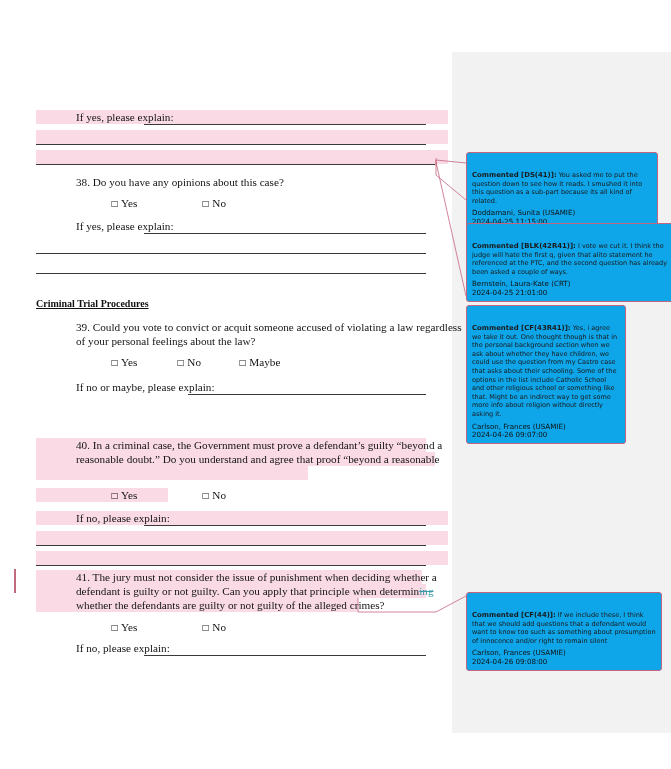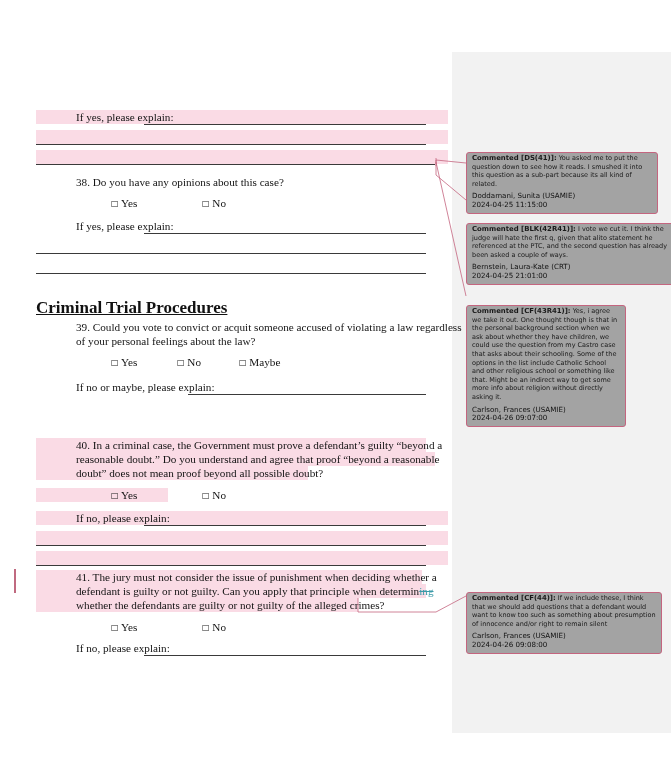--- a/index.html
+++ b/index.html
@@ -51,21 +51,21 @@
     background: #fadbe5;
   }
   .rule {
     position: absolute;
     height: 0;
     border-bottom: 1.1px solid #3a3a3a;
   }
   .section-head {
     position: absolute;
     font-family: "Liberation Serif", serif;
-    font-size: 17px;
+    font-size: 10px;
     font-weight: bold;
     color: #111;
     text-decoration: underline;
     white-space: nowrap;
   }
   .box {
     font-family: "DejaVu Sans", sans-serif;
     font-size: 8px;
     vertical-align: 1px;
   }
@@ -76,24 +76,24 @@
   .changebar {
     position: absolute;
     width: 2px;
     background: #c06a80;
   }
 
   
   .comment {
     position: absolute;
     box-sizing: border-box;
-    background: #a3a3a3;
+    background: #0ea5e9;
     border: 1px solid #c4657f;
     border-radius: 3px;
-    padding: 1px 5px 3px 5px;
+    padding: 18px 5px 3px 5px;
     font-family: "DejaVu Sans", sans-serif;
     font-size: 6.6px;
     line-height: 8.6px;
     color: #1a1a1a;
   }
   .comment .ctag {
     font-weight: bold;
     font-size: 6.9px;
   }
   .comment .cbody {
@@ -166,21 +166,20 @@
 
     <div class="doc-text" style="left:36px; top:380px;">If no or maybe, please explain:</div>
     <div class="rule" style="left:188px; top:394px; width:238px;"></div>
 
     <div class="hl-block" style="left:36px; top:438px; width:390px; height:14px;"></div>
     <div class="hl-block" style="left:36px; top:452px; width:399px; height:14px;"></div>
     <div class="hl-block" style="left:36px; top:466px; width:272px; height:14px;"></div>
 
     <div class="doc-text" style="left:36px; top:438px;">40. In a criminal case, the Government must prove a defendant’s guilty “beyond a</div>
     <div class="doc-text" style="left:36px; top:452px;">reasonable doubt.” Do you understand and agree that proof “beyond a reasonable</div>
-    <div class="doc-text" style="left:36px; top:466px;">doubt” does not mean proof beyond all possible doubt?</div>
 
     <div class="hl-block" style="left:36px; top:488px; width:132px; height:14px;"></div>
     <div class="doc-text" style="left:71px; top:488px;"><span class="box">□</span>
       <span>Yes</span></div>
     <div class="doc-text" style="left:162px; top:488px;"><span class="box">□</span>
       <span>No</span></div>
 
     <div class="hl-block" style="left:36px; top:511px; width:412px; height:14px;"></div>
     <div class="doc-text" style="left:36px; top:511px;">If no, please explain:</div>
     <div class="rule" style="left:144px; top:525px; width:282px;"></div>

